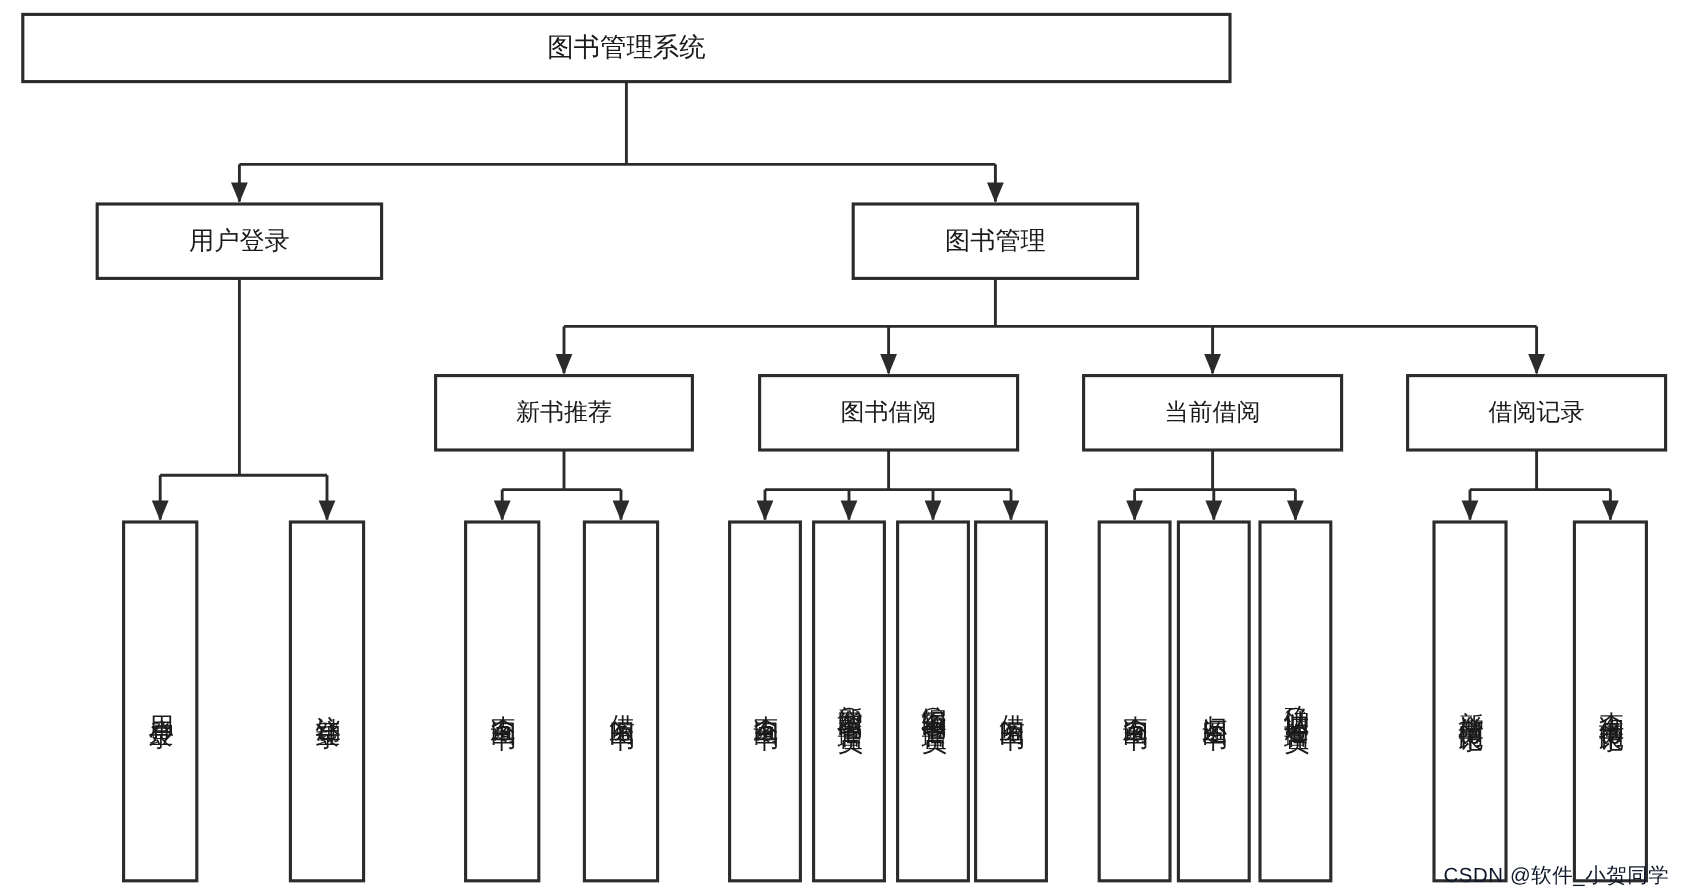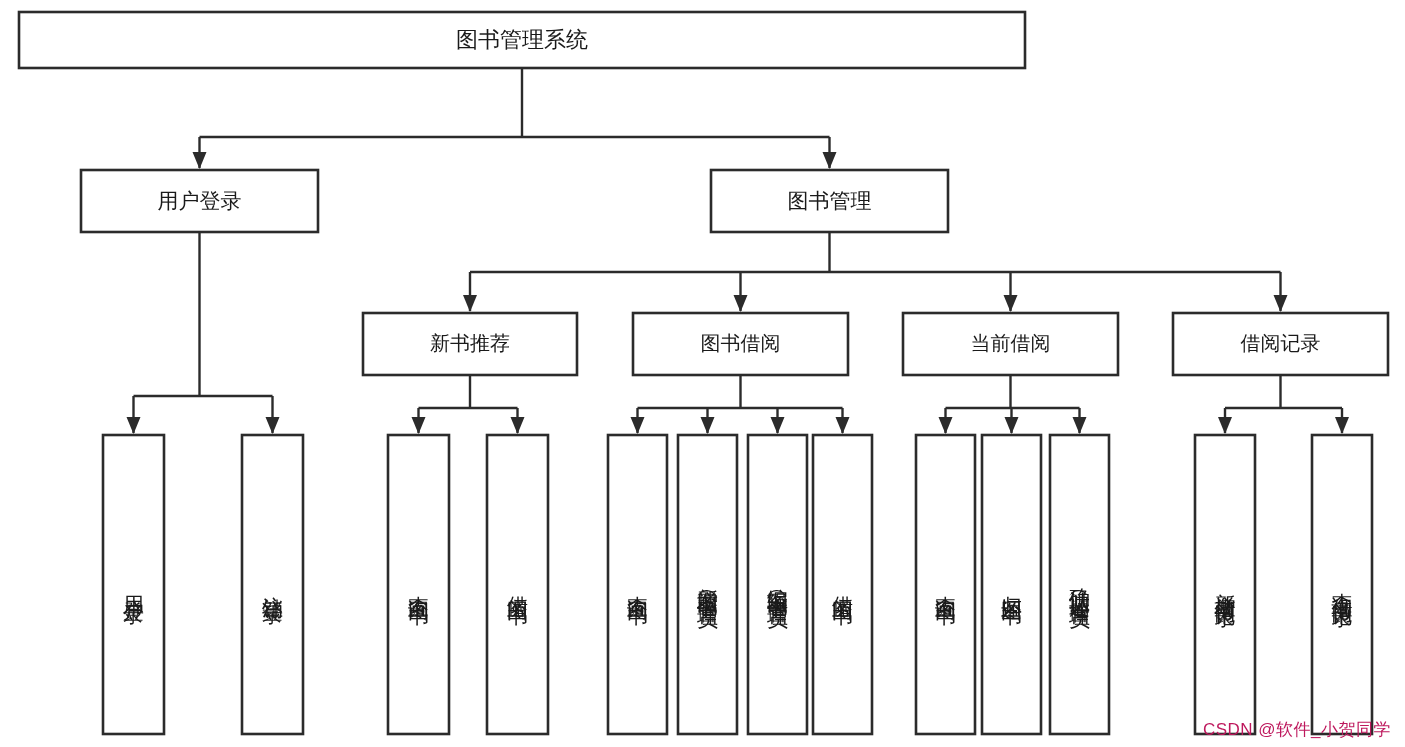--- a/index.html
+++ b/index.html
@@ -62,21 +62,21 @@
     white-space: nowrap;
     text-align: center;
     pointer-events: none;
   }
   .watermark {
     position: absolute;
     right: 14px;
     bottom: 6px;
     font-family: "Liberation Sans", "DejaVu Sans", sans-serif;
     font-size: 17px;
-    color: #be185d;
+    color: #0f172a;
     letter-spacing: 0.5px;
     user-select: none;
   }
 </style>
 </head>
 <body>
 
 <div id="diagram-root">
 
   <svg id="flow" viewBox="0 0 1405 747">

